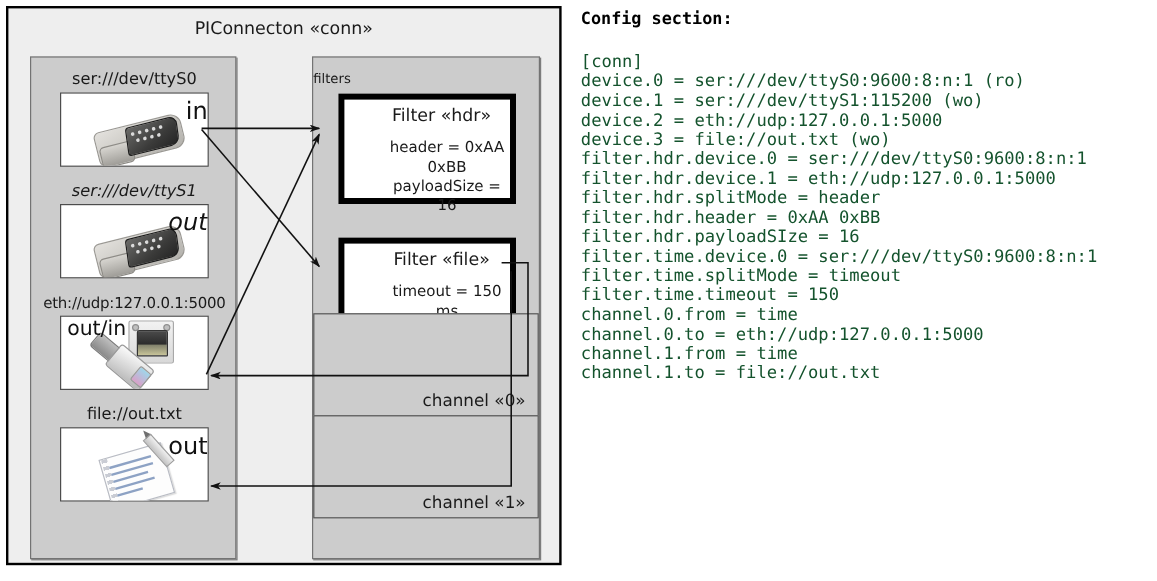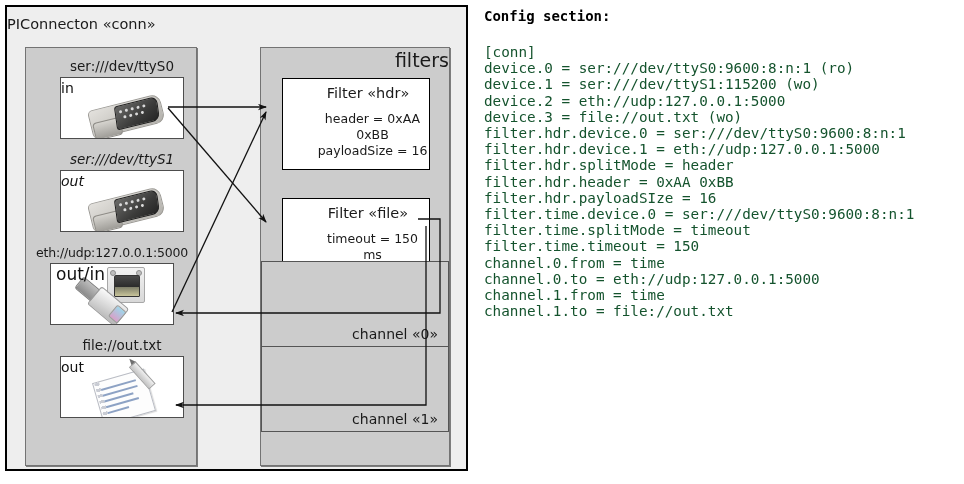--- a/index.html
+++ b/index.html
@@ -27,21 +27,21 @@
     left: 5px; top: 5px;
     width: 463px; height: 466px;
     background: #eeeeee;
     border: 2px solid #000000;
     box-sizing: border-box;
   }
   .outer-title {
     position: absolute;
     left: 0; top: 9px;
     width: 100%;
-    text-align: left;
+    text-align: center;
     font-size: 14.5px;
     color: #1a1a1a;
   }
 
   .panel {
     position: absolute;
     background: #cccccc;
     border: 1px solid #737373;
     box-sizing: border-box;
     box-shadow: 1px 1px 0 #7d7d7d;
@@ -49,31 +49,31 @@
   #devices-panel {
     left: 18px; top: 40px;
     width: 172px; height: 419px;
   }
   #filters-panel {
     left: 253px; top: 40px;
     width: 190px; height: 419px;
   }
   .panel-title {
     position: absolute;
-    left: 0; top: 1px;
+    left: 0; top: 11px;
     width: 100%;
-    text-align: right;
-    font-size: 19px;
+    text-align: left;
+    font-size: 11px;
     color: #1a1a1a;
   }
 
   
   .device {
     position: absolute;
-    left: 23px;
+    left: 13px;
     width: 146px;
   }
   .device-label {
     text-align: center;
     font-size: 13.5px;
     color: #1a1a1a;
     white-space: nowrap;
     line-height: 17px;
   }
   .device-label.tight { font-size: 12.5px; letter-spacing: -0.2px; }
@@ -84,22 +84,22 @@
     margin: 2px auto 0 auto;
     background: #ffffff;
     border: 1px solid #4d4d4d;
     box-sizing: border-box;
     overflow: hidden;
   }
   .device-dir {
     position: absolute;
     left: 0; top: 2px;
     width: 100%;
-    text-align: left;
-    font-size: 14px;
+    text-align: right;
+    font-size: 20px;
     color: #111;
     z-index: 3;
   }
   .device-dir.left {
     text-align: left;
     left: 5px;
     width: auto;
     font-size: 17px;
     top: 0px;
   }
@@ -254,21 +254,21 @@
     border-bottom: 3.5px solid transparent;
     border-right: 7px solid #6f6f6f;
   }
 
   
   .filter-box {
     position: absolute;
     left: 21px;
     width: 148px;
     background: #ffffff;
-    border: 1px solid #000000;
+    border: 5px solid #000000;
     box-sizing: border-box;
     padding-left: 24px;
   }
   .filter-title {
     text-align: center;
     font-size: 14.5px;
     color: #1a1a1a;
     margin-top: 6px;
   }
   .filter-props {

